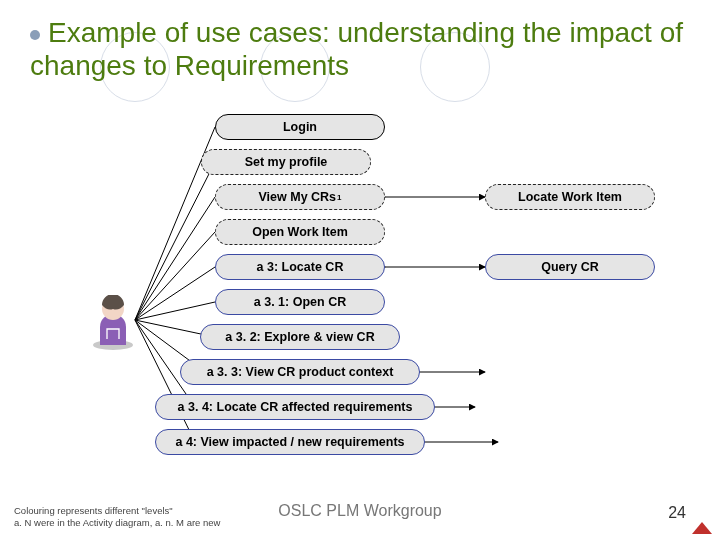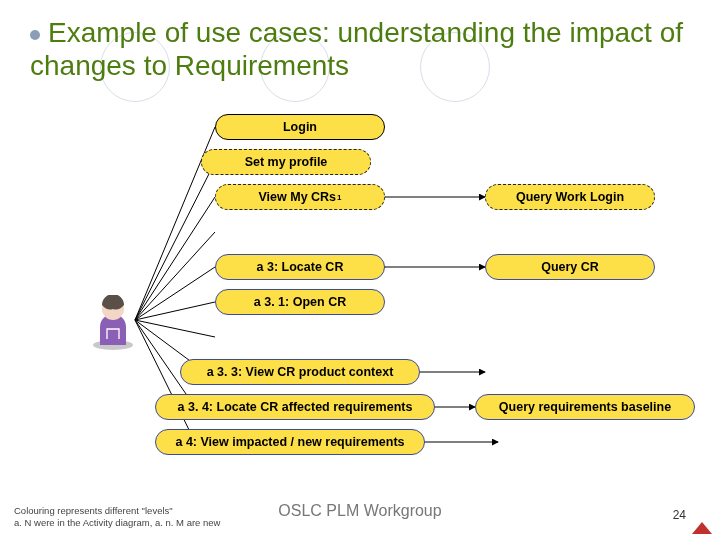--- a/index.html
+++ b/index.html
@@ -3,28 +3,28 @@
 <meta charset="utf-8">
 <style>
   html,body{margin:0;padding:0;width:720px;height:540px;font-family:Arial,Helvetica,sans-serif;background:#fff;color:#000;position:relative;overflow:hidden}
   .slide{position:relative;width:720px;height:540px}
   .title{position:absolute;left:30px;top:16px;width:660px;font-size:28px;line-height:1.18;color:#4d7c0f}
   .title .dot{display:inline-block;width:10px;height:10px;border-radius:50%;background:#8a9eb8;margin-right:8px;vertical-align:middle}
   .deco-circle{position:absolute;border:1.5px solid #d8dee8;border-radius:50%}
   .c1{width:68px;height:68px;left:100px;top:32px}
   .c2{width:68px;height:68px;left:260px;top:32px}
   .c3{width:68px;height:68px;left:420px;top:32px}
-  .bubble{position:absolute;display:flex;align-items:center;justify-content:center;height:26px;border-radius:14px;font-size:12.5px;font-weight:bold;border:1.6px solid #3b4aa3;background:#fde047;padding:0 6px;box-sizing:border-box}
+  .bubble{position:absolute;display:flex;align-items:center;justify-content:center;height:26px;border-radius:14px;font-size:12.5px;font-weight:bold;border:1.6px solid #3b4aa3;background:#e5e5e5;padding:0 6px;box-sizing:border-box}
   .bubble.black{border-color:#000}
   .bubble.dashed{border-style:dashed;border-color:#222;border-width:1.4px}
   .svg-lines{position:absolute;left:0;top:0;pointer-events:none}
   .actor{position:absolute;left:90px;top:295px}
   .ftr-left{position:absolute;left:14px;bottom:12px;font-size:9.5px;line-height:1.2;color:#444}
   .ftr-center{position:absolute;left:0;right:0;bottom:20px;text-align:center;font-size:16px;color:#777}
-  .ftr-page{position:absolute;right:34px;bottom:18px;font-size:12px;color:#333}
+  .ftr-page{position:absolute;right:34px;bottom:18px;font-size:16px;color:#333}
   .tri{position:absolute;right:8px;bottom:6px;width:0;height:0;border-left:10px solid transparent;border-right:10px solid transparent;border-bottom:12px solid #c0302c}
 </style>
 </head>
 <body>
 <div class="slide">
 
 <div class="deco-circle c1"></div>
 <div class="deco-circle c2"></div>
 <div class="deco-circle c3"></div>
 
@@ -72,44 +72,47 @@
 <div class="bubble black" style="left:215px;top:114px;width:170px">
       <span>Login</span>
     </div>
 <div class="bubble dashed" style="left:201px;top:149px;width:170px">
       <span>Set my profile</span>
     </div>
 <div class="bubble dashed" style="left:215px;top:184px;width:170px">
       <span>View My CRs</span>
       <sup style="font-size:8px;margin-left:1px">1</sup>
     </div>
+<div class="bubble dashed" style="left:215px;top:219px;width:170px">
+      <span>Open Work Item</span>
+    </div>
 <div class="bubble" style="left:215px;top:254px;width:170px">
       <span>a 3: Locate CR</span>
     </div>
 <div class="bubble" style="left:215px;top:289px;width:170px">
       <span>a 3. 1: Open CR</span>
+    </div>
+<div class="bubble" style="left:200px;top:324px;width:200px">
+      <span>a 3. 2: Explore &amp; view CR</span>
     </div>
 <div class="bubble" style="left:180px;top:359px;width:240px">
       <span>a 3. 3: View CR product context</span>
     </div>
 <div class="bubble" style="left:155px;top:394px;width:280px">
       <span>a 3. 4: Locate CR affected requirements</span>
     </div>
 <div class="bubble" style="left:155px;top:429px;width:270px">
       <span>a 4: View impacted / new requirements</span>
     </div>
 
 <div class="bubble dashed" style="left:485px;top:184px;width:170px">
-      <span>Query Work Login</span>
+      <span>Locate Work Item</span>
     </div>
 <div class="bubble" style="left:485px;top:254px;width:170px">
       <span>Query CR</span>
-    </div>
-<div class="bubble" style="left:475px;top:394px;width:220px">
-      <span>Query requirements baseline</span>
     </div>
 
 <div class="ftr-left">
   <div>Colouring represents different "levels"</div>
   <div>a. N were in the Activity diagram, a. n. M are new</div>
 </div>
 <div class="ftr-center">OSLC PLM Workgroup</div>
 <div class="ftr-page">24</div>
 <div class="tri"></div>
 

